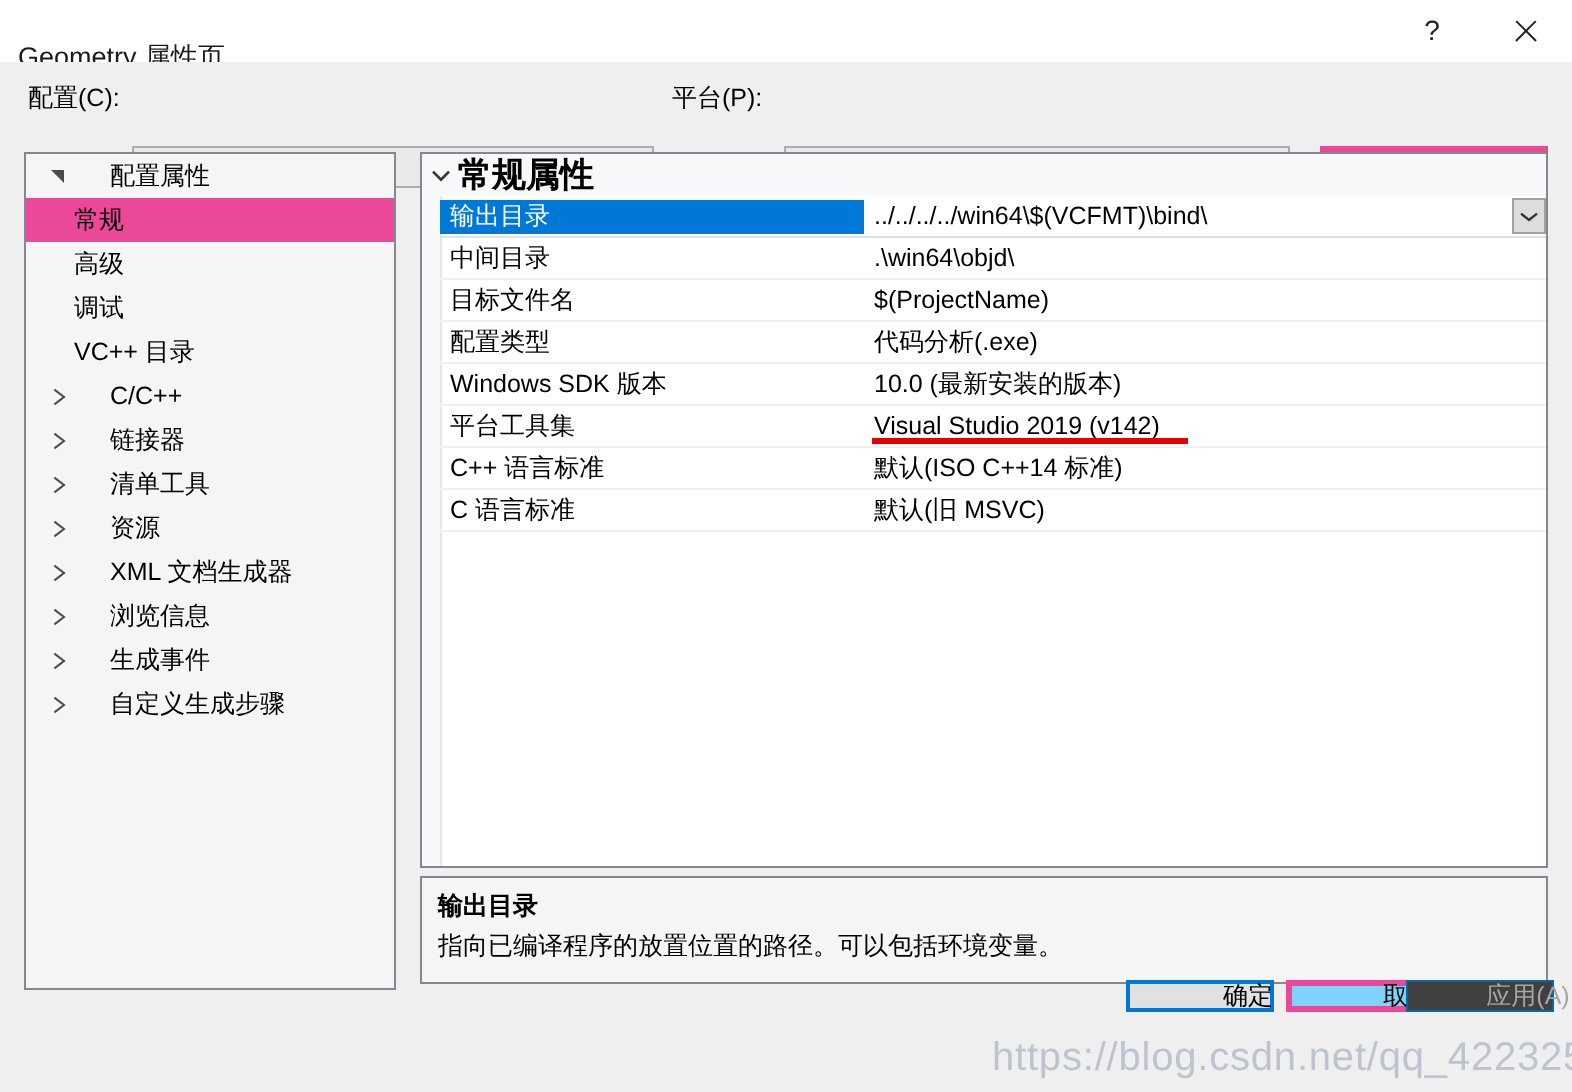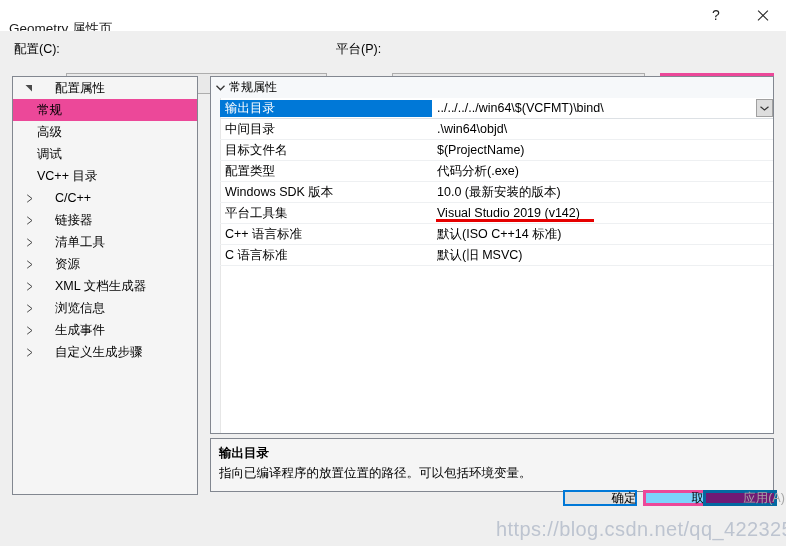--- a/index.html
+++ b/index.html
@@ -180,22 +180,22 @@
     align-items: center;
     cursor: default;
   }
   .cat-row .cat-tw {
     width: 18px;
     display: flex;
     align-items: center;
     justify-content: center;
   }
   .cat-row .cat-label {
-    font-weight: normal;
-    font-size: 12px;
+    font-weight: bold;
+    font-size: 17px;
     color: #000;
   }
   .prop-rows {
     position: absolute;
     left: 9px; top: 21px;
     width: 554px;
   }
   .prop-row {
     position: relative;
     height: 21px;
@@ -278,22 +278,22 @@
     width: 74px;
     height: 16px;
     top: 490px;
     padding-left: 48px;
   }
   .footer-btn.default {
     background: #e1e1e1;
     border: 2px solid #0078d7;
   }
   .footer-btn.disabled {
-    background: #701a75;
-    border: 3px solid #0369a1;
+    background: #404040;
+    border: 1px solid #0369a1;
     color: #a6a6a6;
   }
 
   
   .watermark {
     position: absolute;
     left: 496px;
     top: 518px;
     font-size: 20px;
     color: rgba(120,135,165,0.42);

